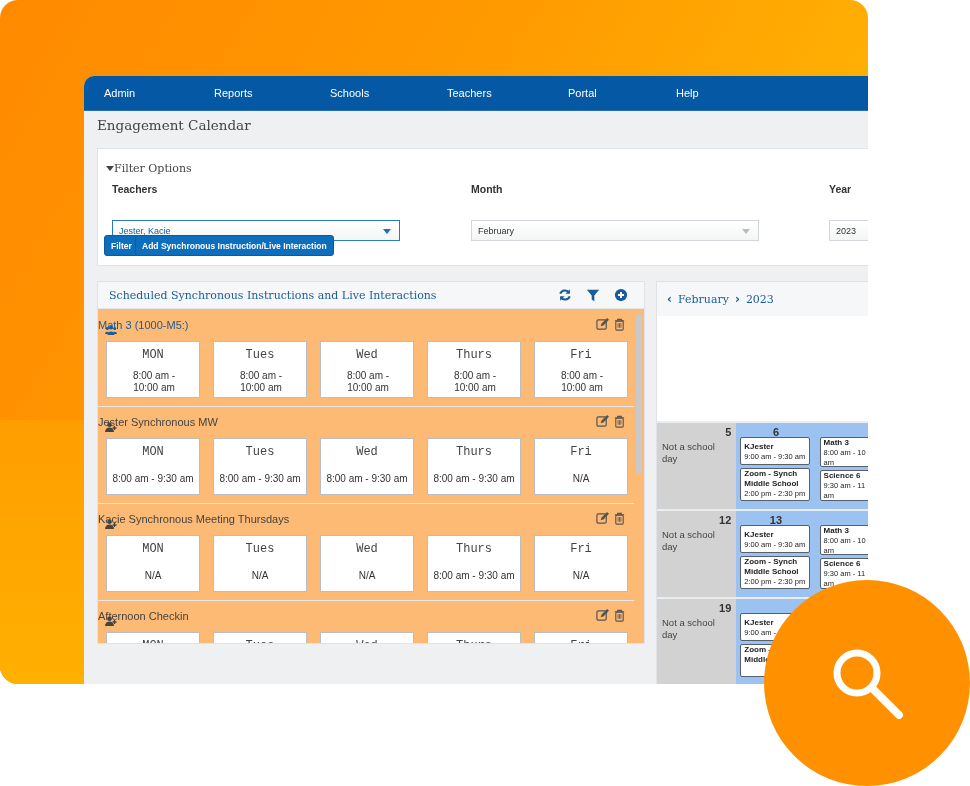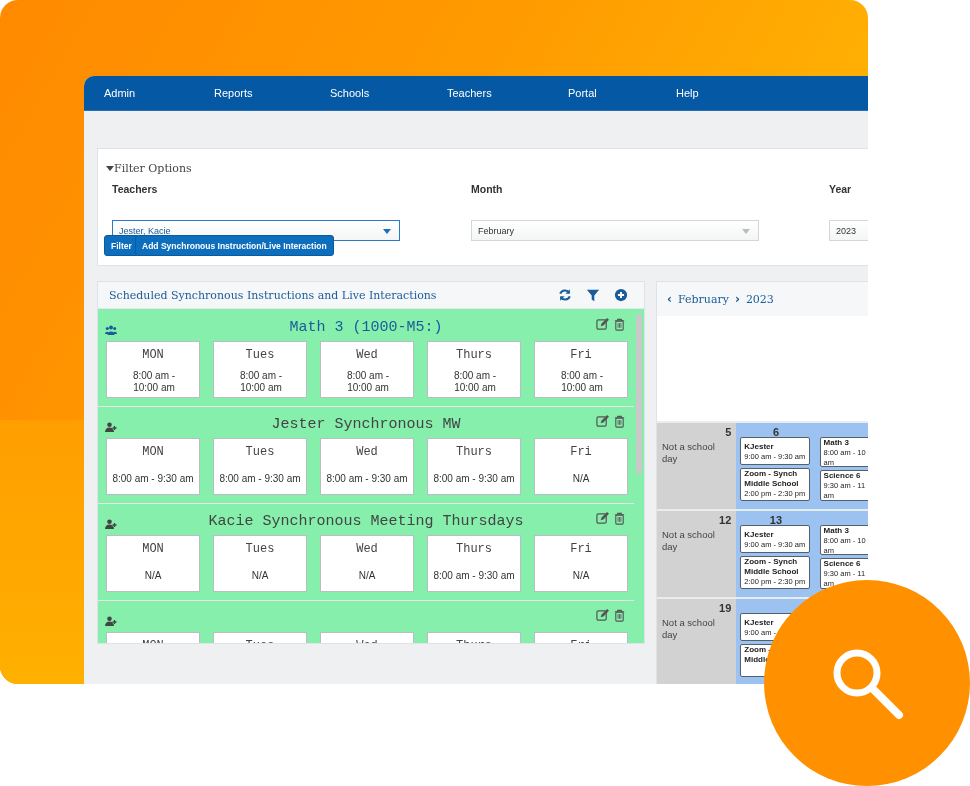--- a/index.html
+++ b/index.html
@@ -19,29 +19,29 @@
   .page-title { font-family: "DejaVu Serif", serif; font-size: 13.5px; color: #444; padding: 6px 0 0 13px; height: 37px; }
   .filter-panel { position: absolute; left: 13px; top: 72px; width: 780px; height: 118px; background: #fff; border: 1px solid #dfe3e7; }
   .filter-toggle { position: absolute; left: 8px; top: 13px; font-family: "DejaVu Serif", serif; font-size: 11px; color: #444; display:flex; align-items:center; gap:0; }
   .tri { display:inline-block; width:0; height:0; border-left:4px solid transparent; border-right:4px solid transparent; border-top:5px solid #444; }
   .flabel { position: absolute; font-size: 10.5px; font-weight: bold; color: #333; }
   .select { position: absolute; height: 21px; border: 1px solid #d3d7db; background: linear-gradient(#fff, #f4f5f6); font-size: 9px; color:#333; padding: 5px 6px; margin-top: 21px; }
   .select.active { border-color: #2a78c8; }
   .caret { position:absolute; right: 8px; top: 8px; width:0; height:0; border-left:4px solid transparent; border-right:4px solid transparent; border-top:5px solid #1a6fc0; }
   .caret.grey { border-top-color: #bbb; }
   .btn { position: absolute; top: 86px; height: 21px; background: #0d6ebd; color:#fff; font-size: 8.5px; font-weight: bold; border-radius: 3px; padding: 5px 6px; border: 1px solid #0a5b9e; white-space: nowrap; }
-  .sched-panel { position: absolute; left: 13px; top: 205px; width: 548px; height: 363px; background: #86efac; border: 1px solid #dfe3e7; overflow: hidden; }
+  .sched-panel { position: absolute; left: 13px; top: 205px; width: 548px; height: 363px; background: #fdba74; border: 1px solid #dfe3e7; overflow: hidden; }
   .sched-header { height: 27px; background: #f6f7f8; border-bottom: 1px solid #e4e7ea; display:flex; align-items:center; padding-left: 11px; position: relative; }
   .sched-title { font-family: "DejaVu Serif", serif; font-size: 11px; color: #1a5c99; }
   .hdr-icons { position:absolute; right: 16px; top: 6px; display:flex; gap: 14px; }
   .hdr-icons svg { width: 14px; height: 14px; display:block; }
   .sched-list { position:absolute; left:0; top: 28px; width: 536px; height: 335px; overflow: hidden; }
   .scrollbar { position:absolute; left: 538px; top: 32px; width: 6px; height: 160px; background: #c9c9c9; border-radius: 3px; }
   .entry { position: relative; height: 97px; border-bottom: 1px solid #e4e7ea; }
-  .entry-title { position:absolute; left:0; right:0; top: 9px; text-align:center; font-family: Liberation Mono, monospace; font-size: 15px; color: #444; }
+  .entry-title { position:absolute; left:0; right:0; top: 9px; text-align:left; font-family: Liberation Sans, sans-serif; font-size: 11px; color: #444; }
   .entry-title.blue { color: #1a5c99; }
   .entry-icon { position:absolute; left: 7px; top: 11px; width: 12px; height: 10px; }
   .entry-actions { position:absolute; right: 8px; top: 8px; display:flex; gap: 4px; }
   .entry-actions svg { width: 13px; height: 13px; display:block; }
   .days { position:absolute; left: 8px; top: 31px; display:flex; gap: 13px; }
   .day { width: 94px; height: 57px; border: 1px solid #b8bec4; text-align:center; background:#fff; }
   .day-name { font-family: Liberation Mono, monospace; font-size: 12px; color: #444; margin-top: 6px; height: 16px; }
   .day-time { font-size: 10px; color: #333; margin-top: 6px; line-height: 12px; }
   .day-time.single { margin-top: 12px; }
   .cal-panel { position: absolute; left: 572px; top: 205px; width: 220px; height: 410px; background: #fff; border: 1px solid #dfe3e7; overflow:hidden; }
@@ -71,20 +71,21 @@
 
 <div class="app">
   <div class="navbar">
     <span class="nav-item">Admin</span>
     <span class="nav-item">Reports</span>
     <span class="nav-item">Schools</span>
     <span class="nav-item">Teachers</span>
     <span class="nav-item">Portal</span>
     <span class="nav-item">Help</span>
   </div>
+  <div class="page-title">Engagement Calendar</div>
 
   <div class="filter-panel">
     <div class="filter-toggle">
       <span class="tri"></span>
       <span>Filter Options</span>
     </div>
     <div class="flabel" style="left:14px; top:34px;">Teachers</div>
     <div class="select active" style="left:14px; top:50px; width:288px;">
       <span style="color:#1a5c99">Jester, Kacie</span>
       <span class="caret"></span>
@@ -278,20 +279,21 @@
       </div>
 
       <div class="entry">
         <span class="entry-icon">
           <svg viewBox="0 0 12 10" width="12" height="10">
               <circle cx="4.5" cy="2.8" r="2.3" fill="#444"></circle>
               <path d="M0 10a4.5 4.5 0 0 1 9 0z" fill="#444"></path>
               <path d="M9.5 4v4M7.5 6h4" stroke="#444" stroke-width="1.3"></path>
             </svg>
         </span>
+        <div class="entry-title">Afternoon Checkin</div>
         <div class="entry-actions">
           <span>
               <svg viewBox="0 0 14 14">
                 <rect x="1" y="2" width="10" height="10" rx="1.5" fill="none" stroke="#555" stroke-width="1.3"></rect>
                 <path d="M5 9l1-3 6-6 2 2-6 6z" fill="#555"></path>
               </svg>
             </span>
           <span>
               <svg viewBox="0 0 14 14">
                 <path d="M2 3h10M5 3V1.5h4V3" stroke="#555" stroke-width="1.2" fill="none"></path>

